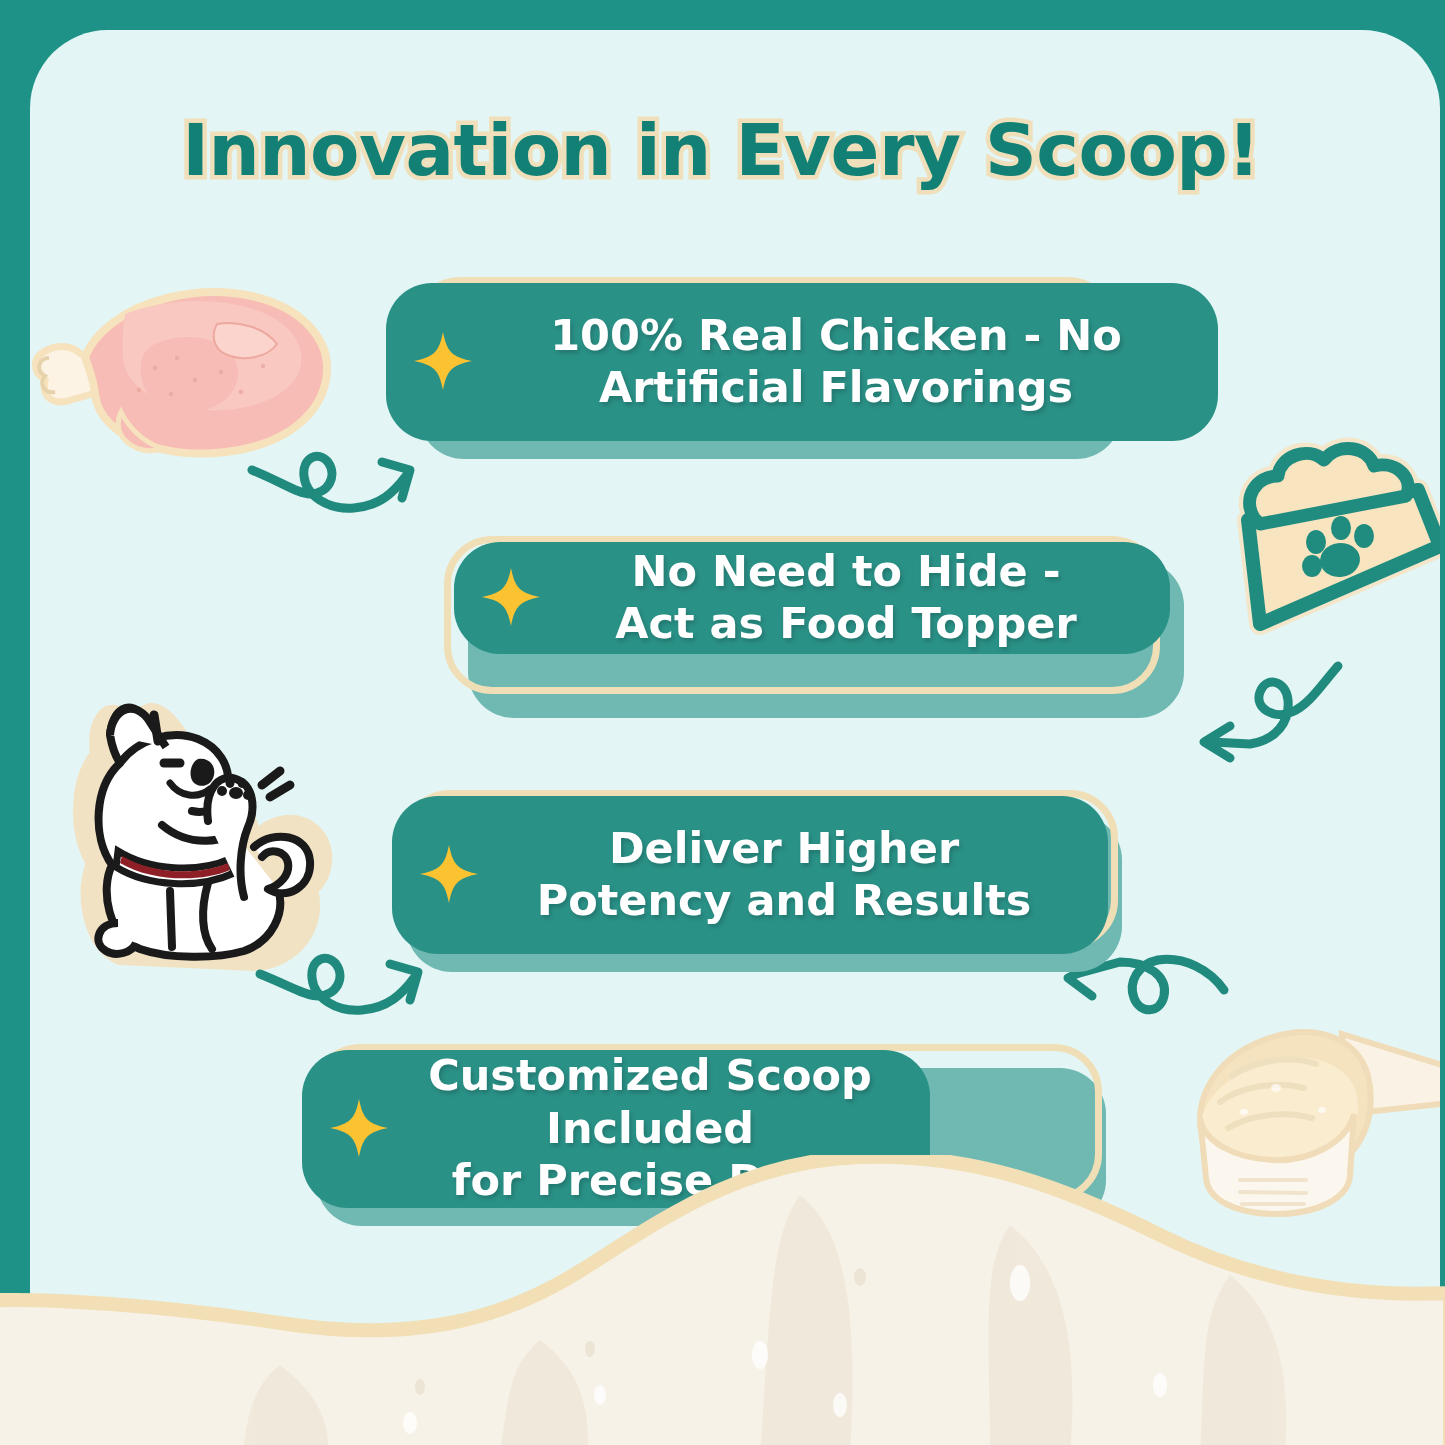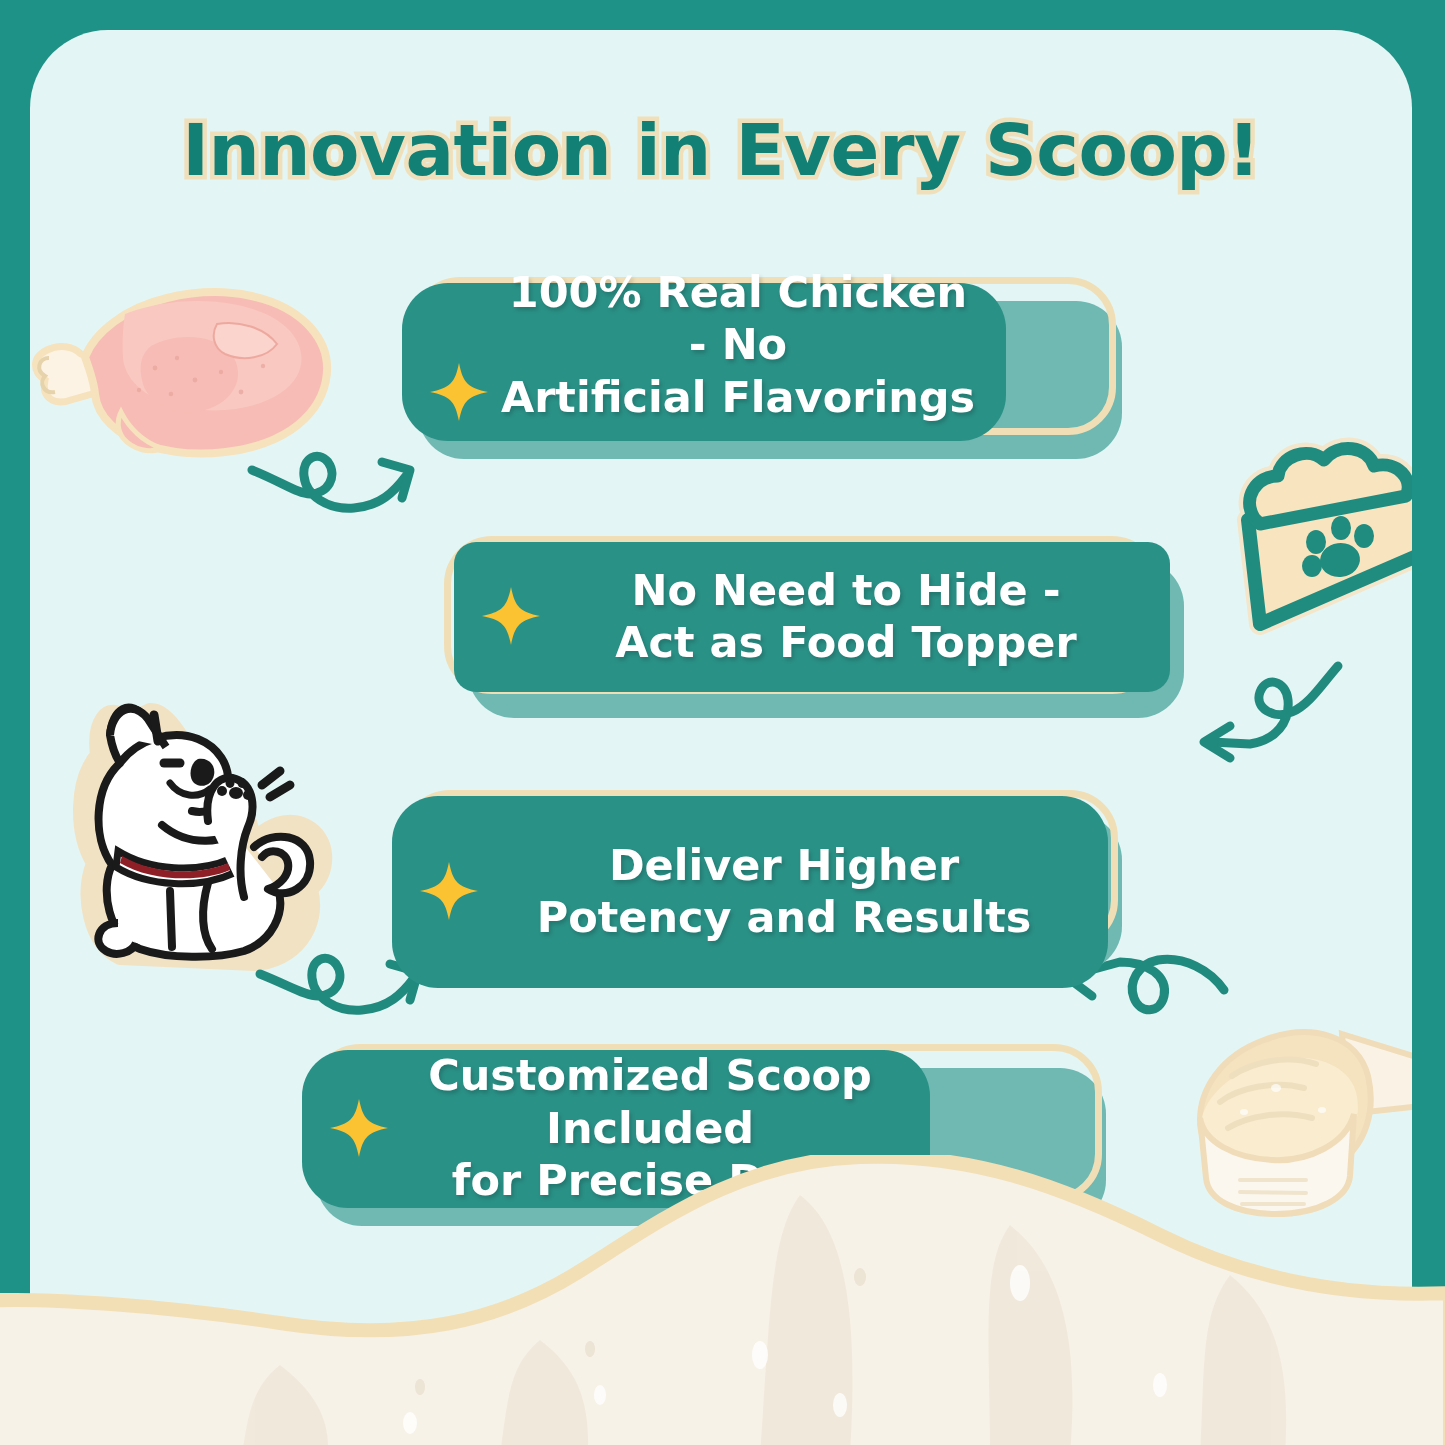--- a/index.html
+++ b/index.html
@@ -9,20 +9,21 @@
     font-family:"Liberation Sans", sans-serif;
   }
   .stage{position:relative;width:1445px;height:1445px;overflow:hidden;background:#1f9287;}
 
   
   .card{
     position:absolute;left:30px;top:30px;width:1382px;height:1415px;
     background:#e3f6f5;
     border-radius:78px 78px 0 0;
     overflow:hidden;
+    padding-left:28px;
   }
 
   
   .title-wrap{position:absolute;left:0;top:78px;width:1382px;text-align:center;}
   .title{
     display:inline-block;
     font-family:"DejaVu Sans", sans-serif;
     font-size:72px;font-weight:bold;letter-spacing:-0.5px;
     color:#128074;
     -webkit-text-stroke:9px #efe0bb;
@@ -66,29 +67,29 @@
     font-family:"DejaVu Sans", sans-serif;
     font-weight:bold;
     font-size:43px;
     line-height:1.22;
     text-align:center;
     text-shadow:2px 3px 4px rgba(0,0,0,0.18);
     white-space:pre-line;
   }
 
   
-  #pill1{left:372px;top:253px;width:604px;height:158px;align-items:flex-end;}
+  #pill1{left:356px;top:253px;width:832px;height:158px;}
   #pill1s{left:388px;top:271px;width:704px;height:158px;}
   #pill1o{left:382px;top:247px;width:704px;height:158px;}
 
-  #pill2{left:424px;top:512px;width:716px;height:150px;border-radius:22px;}
+  #pill2{left:424px;top:512px;width:716px;height:112px;}
   #pill2s{left:438px;top:530px;width:716px;height:158px;}
   #pill2o{left:414px;top:506px;width:716px;height:158px;}
 
-  #pill3{left:362px;top:766px;width:716px;height:192px;}
+  #pill3{left:362px;top:766px;width:716px;height:158px;}
   #pill3s{left:376px;top:784px;width:716px;height:158px;}
   #pill3o{left:372px;top:760px;width:716px;height:158px;}
 
   #pill4{left:272px;top:1020px;width:628px;height:158px;}
   #pill4s{left:286px;top:1038px;width:790px;height:158px;}
   #pill4o{left:282px;top:1014px;width:790px;height:158px;}
 
   
   .illus{position:absolute;z-index:3;}
   #chicken{left:-5px;top:232px;width:330px;height:205px;}

